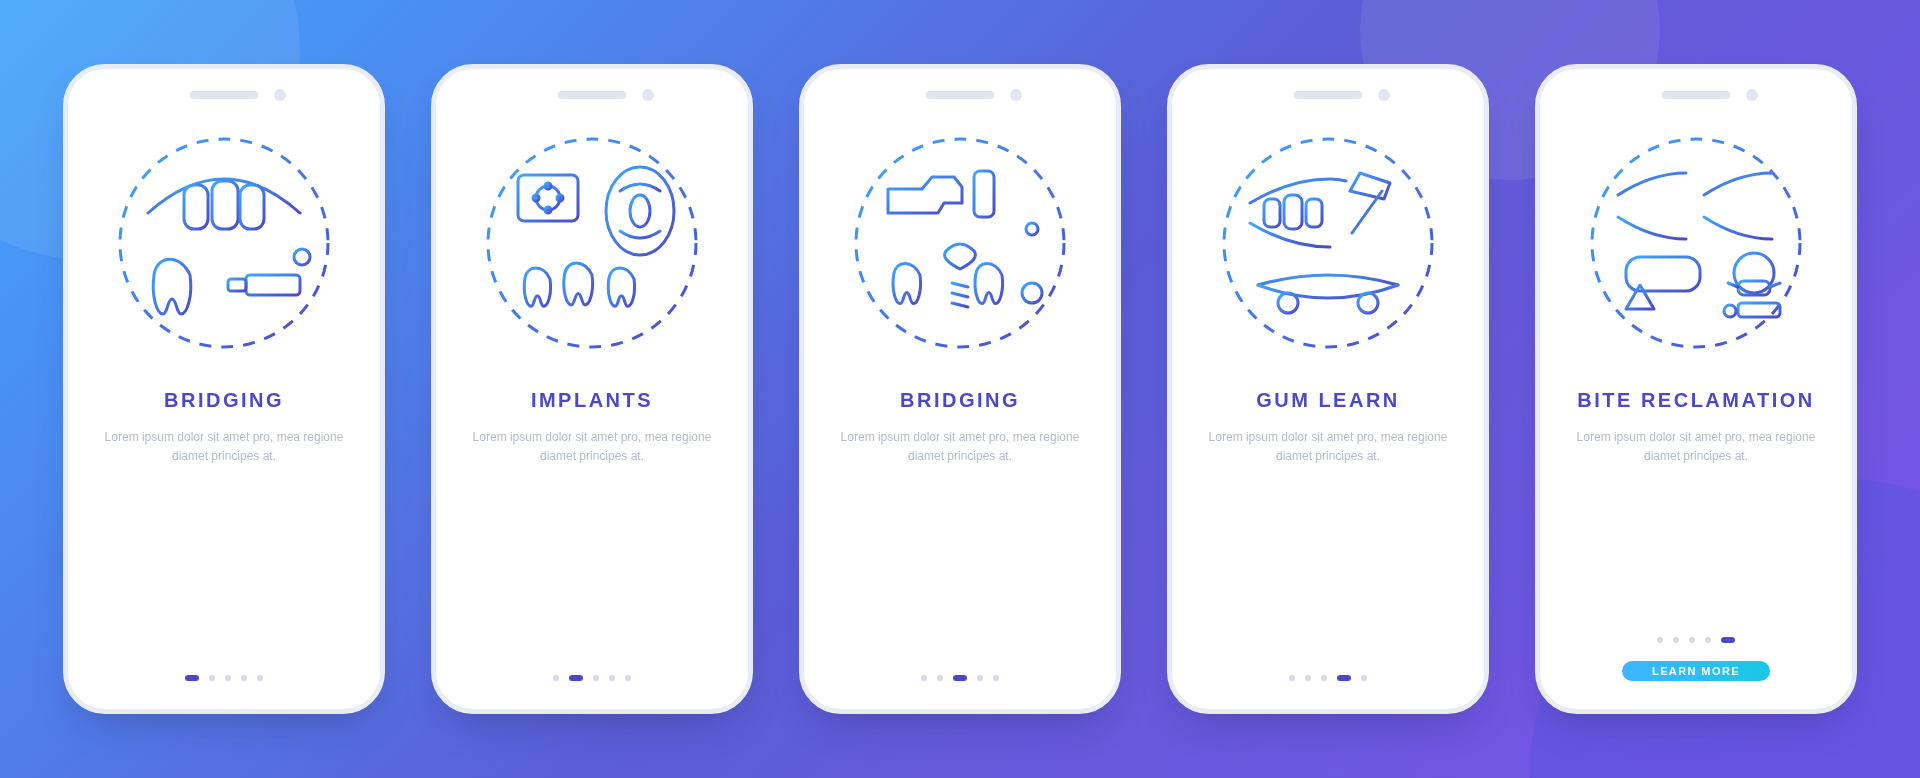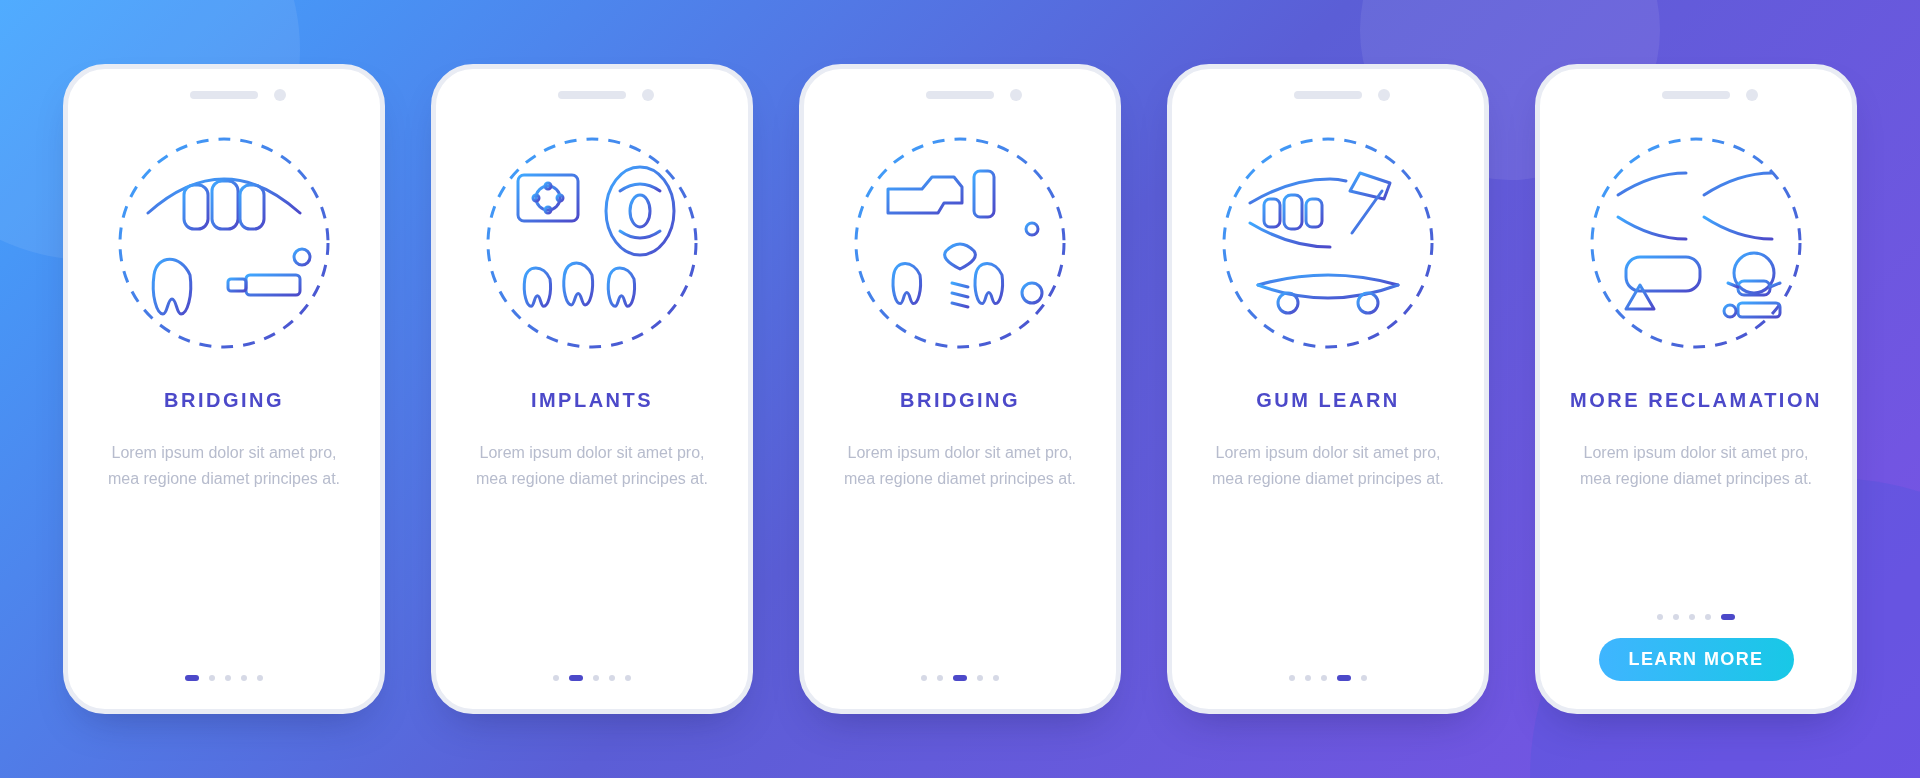--- a/index.html
+++ b/index.html
@@ -70,22 +70,22 @@
 
   .title {
     margin-top: 28px;
     font-size: 20px;
     font-weight: 700;
     letter-spacing: 2.5px;
     color: #4c49c9;
     text-align: center;
   }
   .desc {
-    margin-top: 28px;
-    font-size: 16px;
+    margin-top: 16px;
+    font-size: 12px;
     line-height: 1.6;
     color: #b7bccd;
     text-align: center;
     max-width: 250px;
   }
 
   .dots {
     margin-top: auto;
     display:flex; gap:10px;
     align-items:center;
@@ -95,26 +95,26 @@
     width:6px; height:6px; border-radius:50%;
     background:#d6d9e6;
   }
   .dot.active {
     width:14px; border-radius:3px;
     background:#4c49c9;
   }
 
   .cta {
     margin-top: 18px;
-    padding: 11px 30px;
+    padding: 4px 30px;
     border: none;
     border-radius: 22px;
     background: linear-gradient(90deg,#3fb5ff 0%, #18c8e6 100%);
     color:#fff;
-    font-size:18px;
+    font-size:11px;
     font-weight:600;
     letter-spacing: 1.4px;
     cursor:pointer;
   }
   .phone.has-cta .dots { padding-top: 10px; }
 </style>
 </head>
 <body>
 
 <div class="blob a"></div>
@@ -334,21 +334,21 @@
             <line x1="62" y1="170" x2="62" y2="178"></line>
         <circle cx="176" cy="148" r="20"></circle>
         <rect x="160" y="156" width="32" height="14" rx="6"></rect>
         <line x1="160" y1="162" x2="150" y2="158"></line>
             <line x1="192" y1="162" x2="202" y2="158"></line>
         <rect x="160" y="178" width="42" height="14" rx="4"></rect>
         <circle cx="152" cy="186" r="6"></circle>
       </g>
     </svg>
       </div>
-      <div class="title">MORE RECLAMATION</div>
+      <div class="title">BITE RECLAMATION</div>
       <div class="desc">Lorem ipsum dolor sit amet pro, mea regione diamet principes at.</div>
       <div class="dots">
         <div class="dot"></div>
         <div class="dot"></div>
         <div class="dot"></div>
         <div class="dot"></div>
         <div class="dot active"></div>
       </div>
       <button class="cta">LEARN MORE</button>
     </div>

